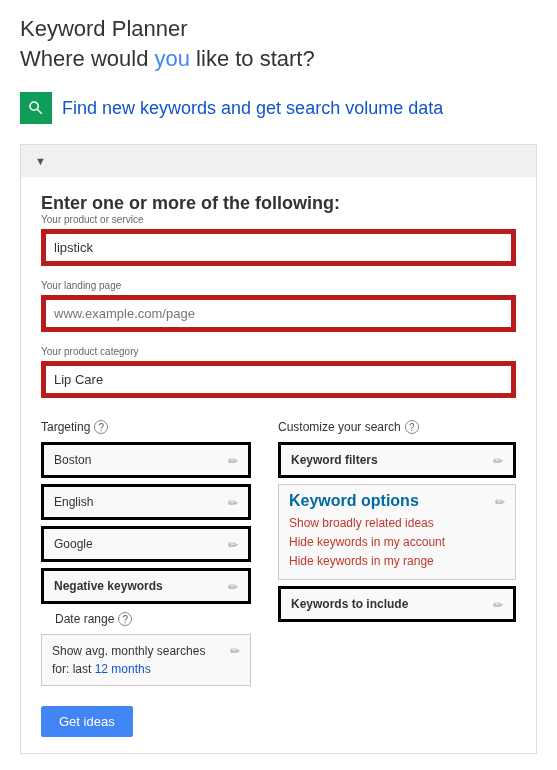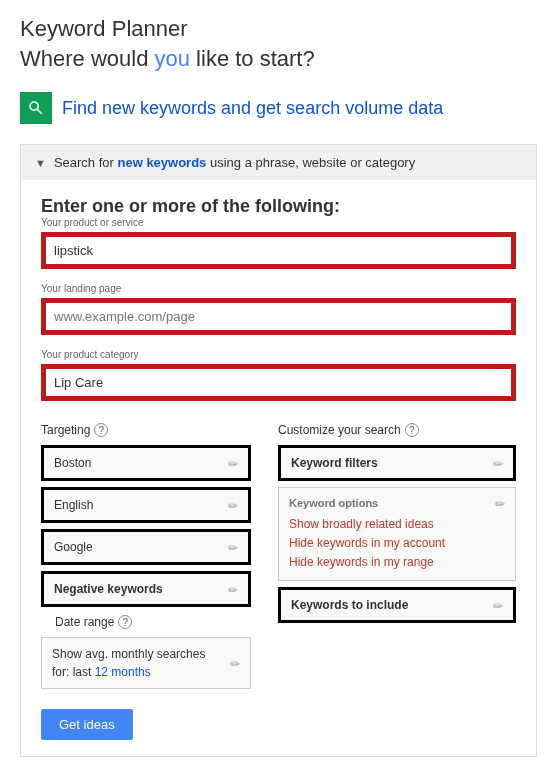--- a/index.html
+++ b/index.html
@@ -167,23 +167,23 @@
       margin-bottom: 6px;
       cursor: pointer;
     }
     .option-row-multiline .top-row {
       display: flex;
       align-items: center;
       justify-content: space-between;
       margin-bottom: 4px;
     }
     .option-row-multiline .option-text {
-      font-size: 11px;
+      font-size: 16px;
       font-weight: bold;
-      color: #737373;
+      color: #0369a1;
     }
     .option-row-multiline .sub-link {
       font-size: 12px;
       color: #c0392b;
       display: block;
       line-height: 1.6;
     }
     .option-row-multiline .edit-icon {
       color: #888;
       font-size: 14px;
@@ -197,21 +197,20 @@
       display: flex;
       align-items: center;
       gap: 4px;
       margin-left: 14px;
     }
     .date-range-box {
       border: 1px solid #ccc;
       background: #f9f9f9;
       padding: 7px 10px;
       display: flex;
-      align-items: center;
       justify-content: space-between;
       cursor: pointer;
     }
     .date-range-box .date-text {
       font-size: 12px;
       color: #333;
       line-height: 1.5;
     }
     .date-range-box .date-text span.months {
       color: #1155cc;
@@ -252,23 +251,20 @@
       <svg viewBox="0 0 24 24" fill="white">
         <path d="M15.5 14h-.79l-.28-.27A6.47 6.47 0 0 0 16 9.5 6.5 6.5 0 1 0 9.5 16c1.61 0 3.09-.59 4.23-1.57l.27.28v.79l5 4.99L20.49 19l-4.99-5zm-6 0C7.01 14 5 11.99 5 9.5S7.01 5 9.5 5 14 7.01 14 9.5 11.99 14 9.5 14z"></path>
       </svg>
     </div>
     <span class="btn-label">Find new keywords and get search volume data</span>
   </button>
 
   <div class="section-panel">
     <div class="section-header">
       <span class="arrow">▼</span>
-      <span class="header-text">
-        <span>Search for </span><span class="new">new keywords</span><span> using a phrase, website or category</span>
-      </span>
     </div>
 
     <div class="section-body">
       <div class="form-label-main">Enter one or more of the following:</div>
 
       <div class="field-label">Your product or service</div>
       <input class="text-input" type="text" value="lipstick" style="">
 
       <div class="field-label">Your landing page</div>
       <input class="text-input" type="text" placeholder="www.example.com/page" style="">

